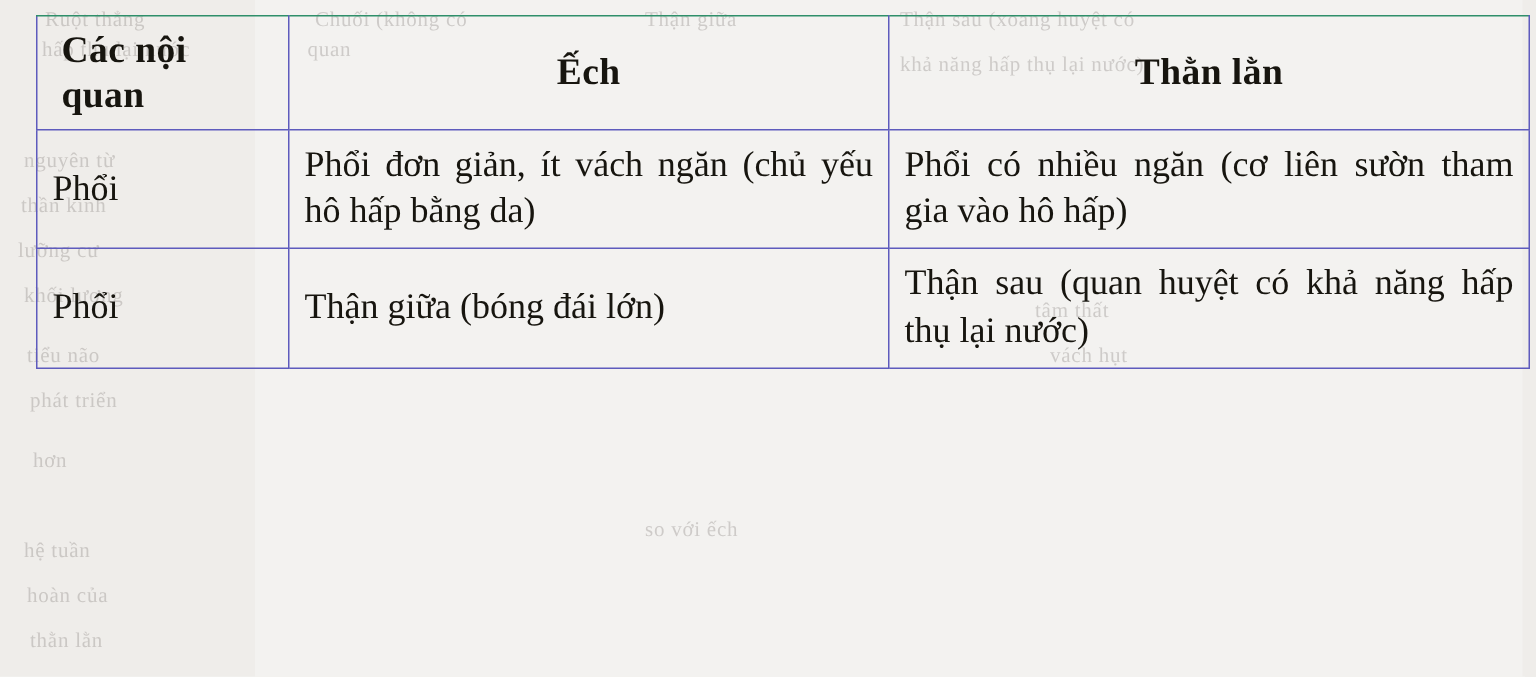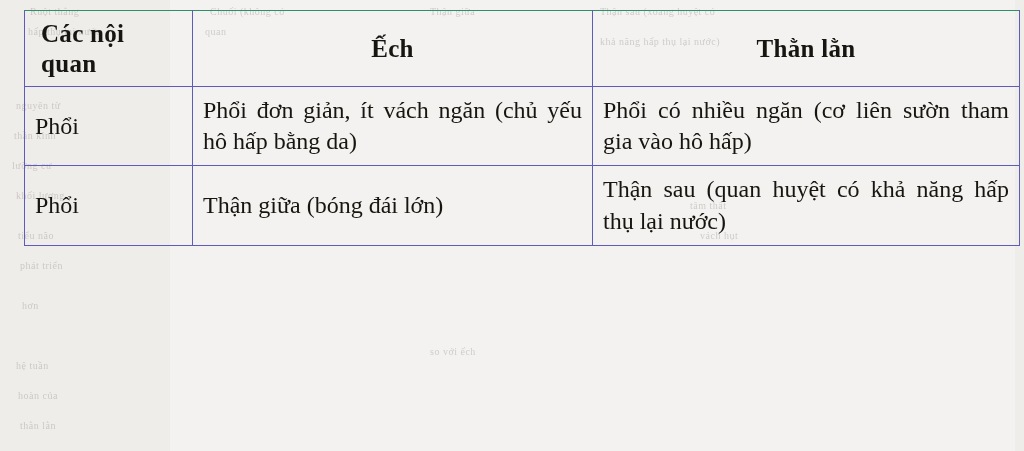--- a/index.html
+++ b/index.html
@@ -13,21 +13,21 @@
     font-family: "Liberation Serif", serif;
     overflow: hidden;
     position: relative;
   }
 
   
   .bleed {
     position: absolute;
     color: rgba(110, 105, 100, 0.28);
     font-family: "Liberation Serif", serif;
-    font-size: 10px;
+    font-size: 14px;
     letter-spacing: 0.5px;
     white-space: nowrap;
     pointer-events: none;
     user-select: none;
   }
   .bleed.b1 { top: 6px;   left: 30px; }
   .bleed.b2 { top: 26px;  left: 28px; }
   .bleed.b3 { top: 6px;   left: 210px; }
   .bleed.b4 { top: 26px;  left: 205px; }
   .bleed.b5 { top: 6px;   left: 430px; }

